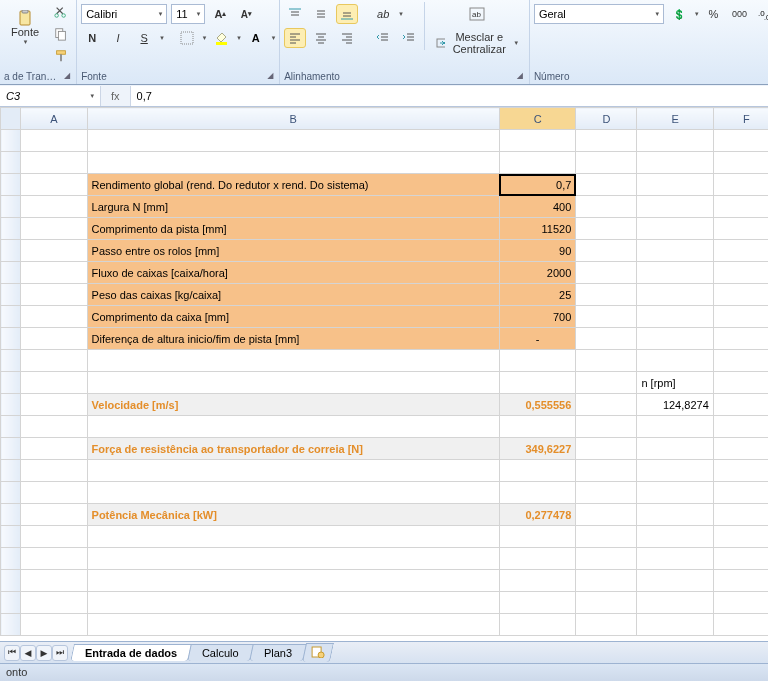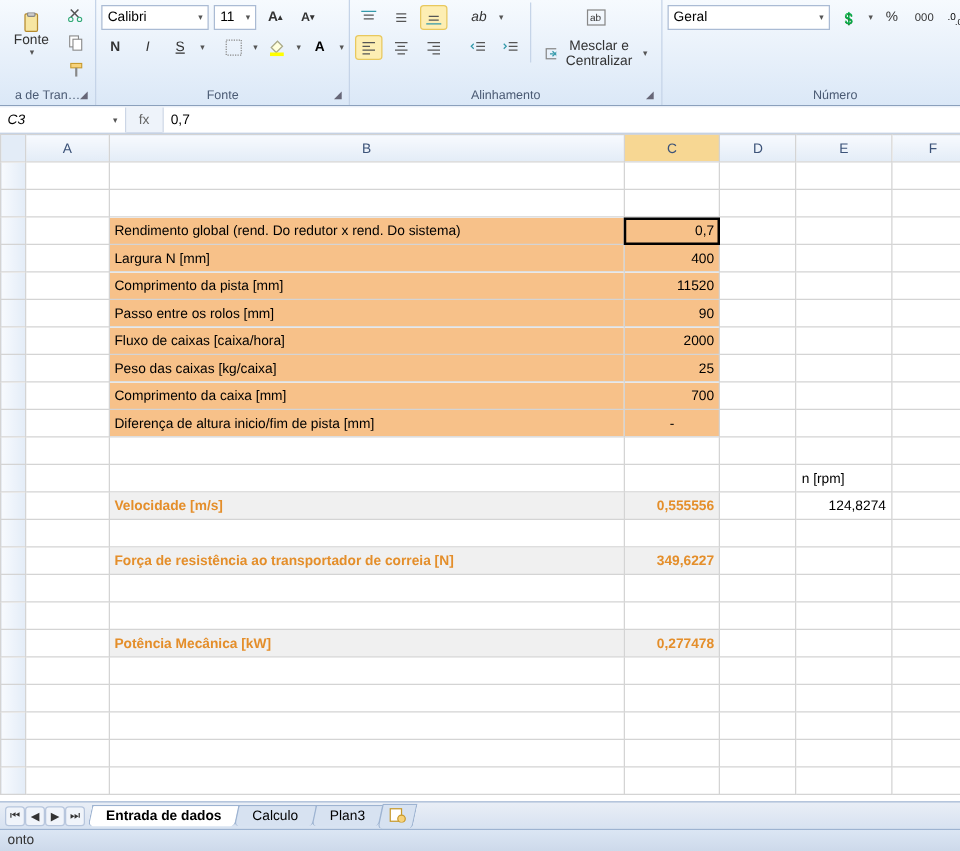--- a/index.html
+++ b/index.html
@@ -1,21 +1,21 @@
 <!DOCTYPE html>
 <html><head>
 <meta charset="utf-8">
 <style>
 * { box-sizing: border-box; margin: 0; padding: 0; font-family: "Segoe UI", Tahoma, sans-serif; }
 body { background: #fff; font-size: 11px; width: 768px; height: 681px; overflow: hidden; position: relative; }
 
 
 .ribbon { background: linear-gradient(#f6fafe,#dbe8f7); border-bottom: 1px solid #8ba0bc; height: 85px; display: flex; }
 .ribbon-group { border-right: 1px solid #c5d4e8; display: flex; flex-direction: column; justify-content: space-between; padding: 2px 4px 0 4px; position: relative; }
-.ribbon-group-label { font-size: 10px; color: #4a5a73; text-align: center; padding: 2px 0; }
+.ribbon-group-label { font-size: 10px; color: #4a5a73; text-align: left; padding: 2px 0; }
 .ribbon-row { display: flex; align-items: center; gap: 4px; }
 .rbtn { background: transparent; border: 1px solid transparent; border-radius: 3px; padding: 2px 3px; cursor: pointer; display: inline-flex; align-items: center; justify-content: center; font-size: 11px; color: #333; }
 .rbtn.sm { width: 22px; height: 20px; }
 .rbtn.active { background: #fdeeb3; border-color: #e8c85e; }
 .bigbtn { display: flex; flex-direction: column; align-items: center; padding: 3px 6px; }
 .font-name { width: 86px; height: 20px; border: 1px solid #aabbd4; background: #fff; font-size: 11px; padding: 0 4px; display:flex; align-items:center; }
 .font-size { width: 34px; height: 20px; border: 1px solid #aabbd4; background: #fff; font-size: 11px; padding: 0 4px; display:flex; align-items:center; }
 .drop-arrow { font-size: 7px; color: #555; margin-left: 1px; }
 .sep { width:1px; background:#c5d4e8; height:48px; margin:0 2px; }
 .dlg-launch { position:absolute; right:2px; bottom:2px; width:14px; height:14px; font-size:8px; color:#667; border:1px solid transparent; background:transparent; cursor:pointer; display:flex; align-items:center; justify-content:center; }

